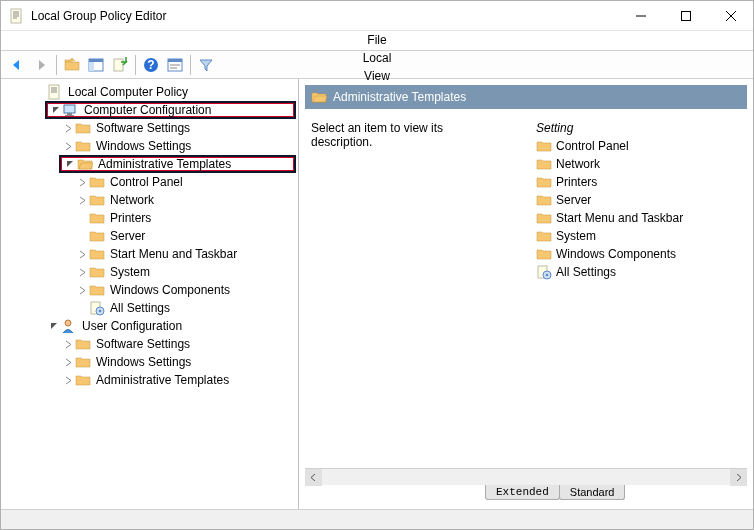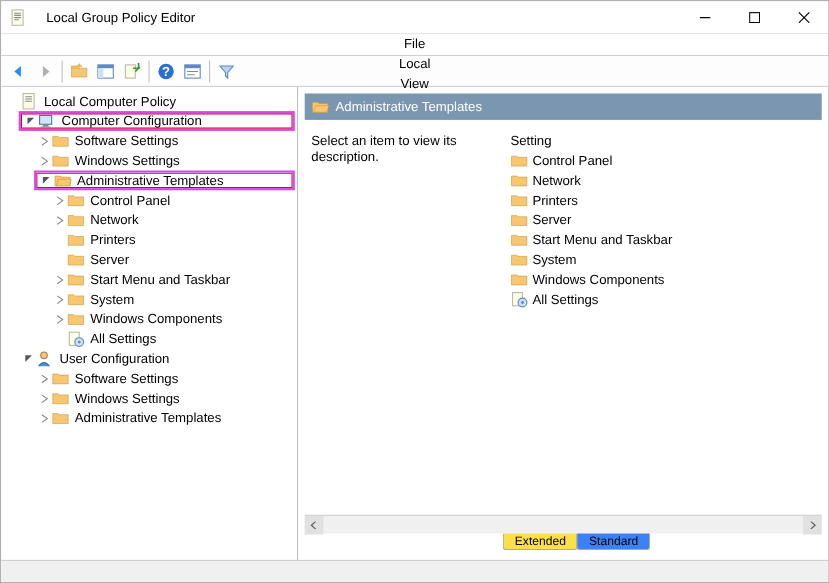--- a/index.html
+++ b/index.html
@@ -1,70 +1,70 @@
 <!DOCTYPE html>
 <html><head>
 <meta charset="utf-8">
 <style>
 * { box-sizing: border-box; margin: 0; padding: 0; font-family: "Segoe UI", Tahoma, sans-serif; font-size: 12px; }
 body { width: 754px; height: 530px; background: #fff; border: 1px solid #b0b0b0; position: relative; }
 
 
-.title-bar { height: 30px; display: flex; align-items: center; border-bottom: 1px solid #e5e5e5; gap: 11px; }
+.title-bar { height: 30px; display: flex; align-items: center; border-bottom: 1px solid #e5e5e5; }
 .title-bar .app-icon { width: 16px; height: 16px; margin: 0 6px 0 8px; }
 .title-bar .title { flex: 1; font-size: 12px; color: #000; }
 .title-bar .win-btns { display: flex; }
 .title-bar .win-btn { width: 45px; height: 30px; display: flex; align-items: center; justify-content: center; }
 
 
 .menu-bar { height: 20px; display: flex; align-items: center; padding: 0 4px; gap: 0; border-bottom: 1px solid #d0d0d0; flex-direction: column;}
 .menu-bar .menu-item { padding: 2px 8px; cursor: default; }
 
 
 .toolbar { height: 28px; display: flex; align-items: center; padding: 0 4px; gap: 0; border-bottom: 1px solid #d0d0d0; background: #fdfdfd; }
 .toolbar .tb-btn { width: 24px; height: 24px; display: flex; align-items: center; justify-content: center; margin: 0 0px; cursor: default; }
 .toolbar .tb-sep { width: 1px; height: 20px; background: #c0c0c0; margin: 0 3px; }
 
 
-.main { display: flex; height: calc(100% - 30px - 20px - 28px - 20px); }
+.main { display: flex; height: calc(100% - 30px - 20px - 28px - 20px); padding-left: 28px; }
 .tree-panel { width: 270px; border-right: 1px solid #c0c0c0; overflow: auto; padding: 4px 2px; }
 .content-panel { flex: 1; display: flex; flex-direction: column; }
 
 
 .tree ul { list-style: none; }
 .tree li { white-space: nowrap; }
 .node { display: flex; align-items: center; height: 18px; padding: 0 2px; cursor: default; }
 .expander { width: 14px; height: 14px; display: flex; align-items: center; justify-content: center; }
 .expander svg { display: block; }
 .node .icon { width: 16px; height: 16px; margin-right: 3px; }
 .node .lbl { padding: 0 2px; }
 .children { margin-left: 14px; }
-.highlight { border: 2px solid #d946ef; box-shadow: 0 0 0 1px #d4002c inset; }
+.highlight { border: 2px solid #0f172a; box-shadow: 0 0 0 1px #d4002c inset; }
 
 
 .content-header { height: 24px; background: #7a96b0; display: flex; align-items: center; padding: 0 6px; margin: 6px 6px 0 6px; color: #fff; }
 .content-header .icon { width: 16px; height: 16px; margin-right: 6px; }
 
 
-.content-body { flex: 1; display: flex; margin: 6px; overflow: hidden; }
+.content-body { flex: 1; display: flex; margin: 6px; overflow: hidden; gap: 44px; }
 .desc-pane { width: 180px; padding: 6px; font-size: 12px; color: #000; }
 .list-pane { flex: 1; padding: 4px 0; border-left: 1px solid transparent; overflow: hidden; display:flex; flex-direction:column;}
-.list-header { font-size: 12px; padding: 2px 6px; color: #000; }
+.list-header { font-size: 12px; padding: 2px 6px; color: #000; font-style: italic; }
 .list-items { flex:1; overflow:auto;}
 .list-item { display: flex; align-items: center; height: 18px; padding: 0 6px; cursor: default; }
 .list-item .icon { width: 16px; height: 16px; margin-right: 4px; }
 .hscroll { height: 17px; background: #f0f0f0; border-top: 1px solid #d0d0d0; display: flex; align-items:center; margin: 0 6px 0 6px;}
 .hscroll .arrow { width:17px; height:17px; background:#e1e1e1; display:flex; align-items:center; justify-content:center;}
 .hscroll .track { flex:1; }
 
 
 .tabs { height: 20px; margin: 0 6px 4px 186px; display: flex; align-items: flex-start; }
 .tab { border: 1px solid #aaa; border-top: none; padding: 1px 10px; font-size: 11px; background: #fff; margin-right: -1px; cursor: default; position:relative; border-radius: 0 0 3px 3px;}
-.tab.active { background: #3b82f6; z-index:2; }
-.tab.inactive { background: #fde047; }
+.tab.active { background: #e5e5e5; z-index:2; }
+.tab.inactive { background: #e5e5e5; font-family: Liberation Mono, monospace; }
 
 
 .status-bar { height: 20px; border-top: 1px solid #d0d0d0; background:#f0f0f0; }
 
 
 .folder-svg path { fill: #f7c671; stroke: #c59535; stroke-width: 0.5; }
 </style>
 </head>
 <body>
 

